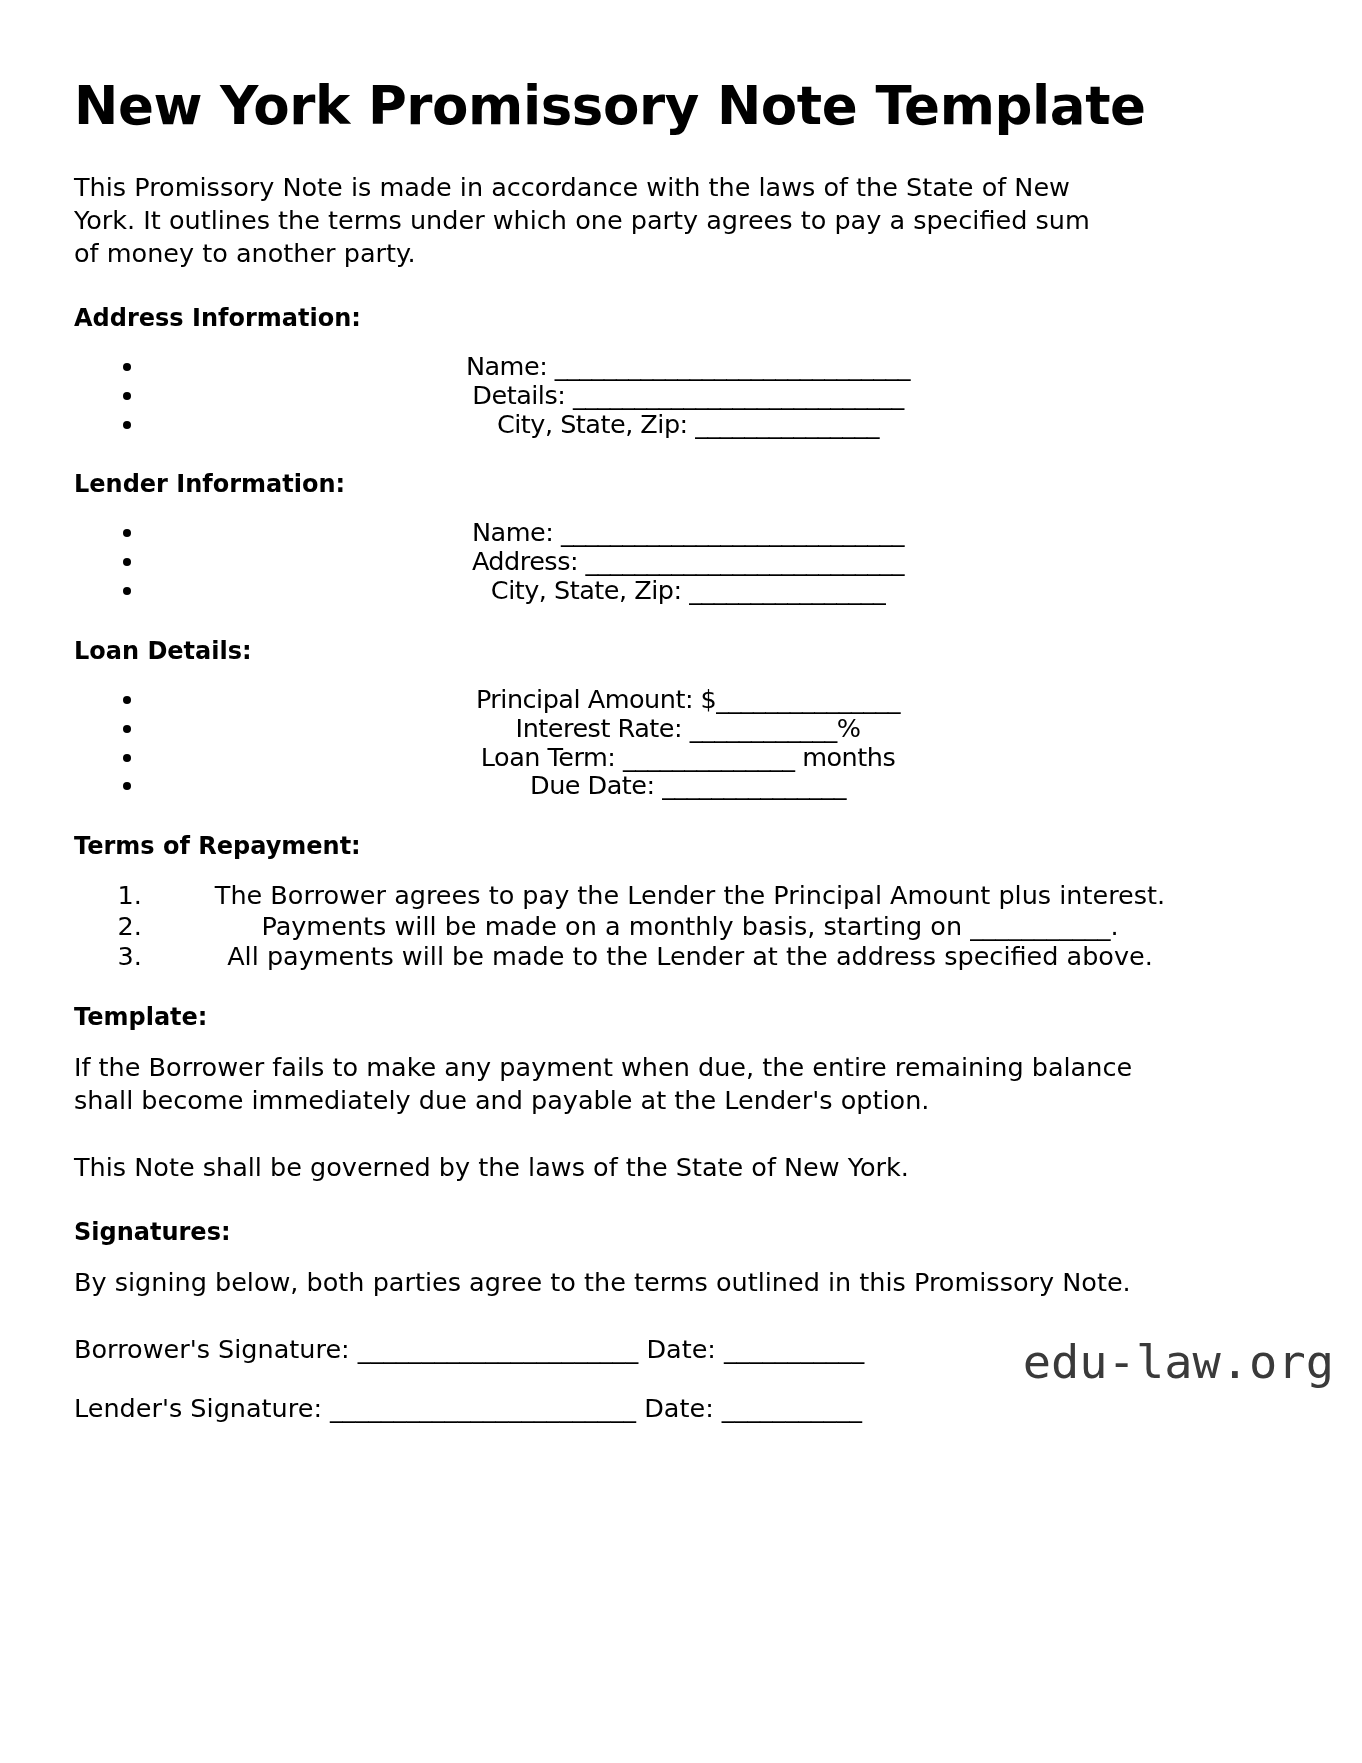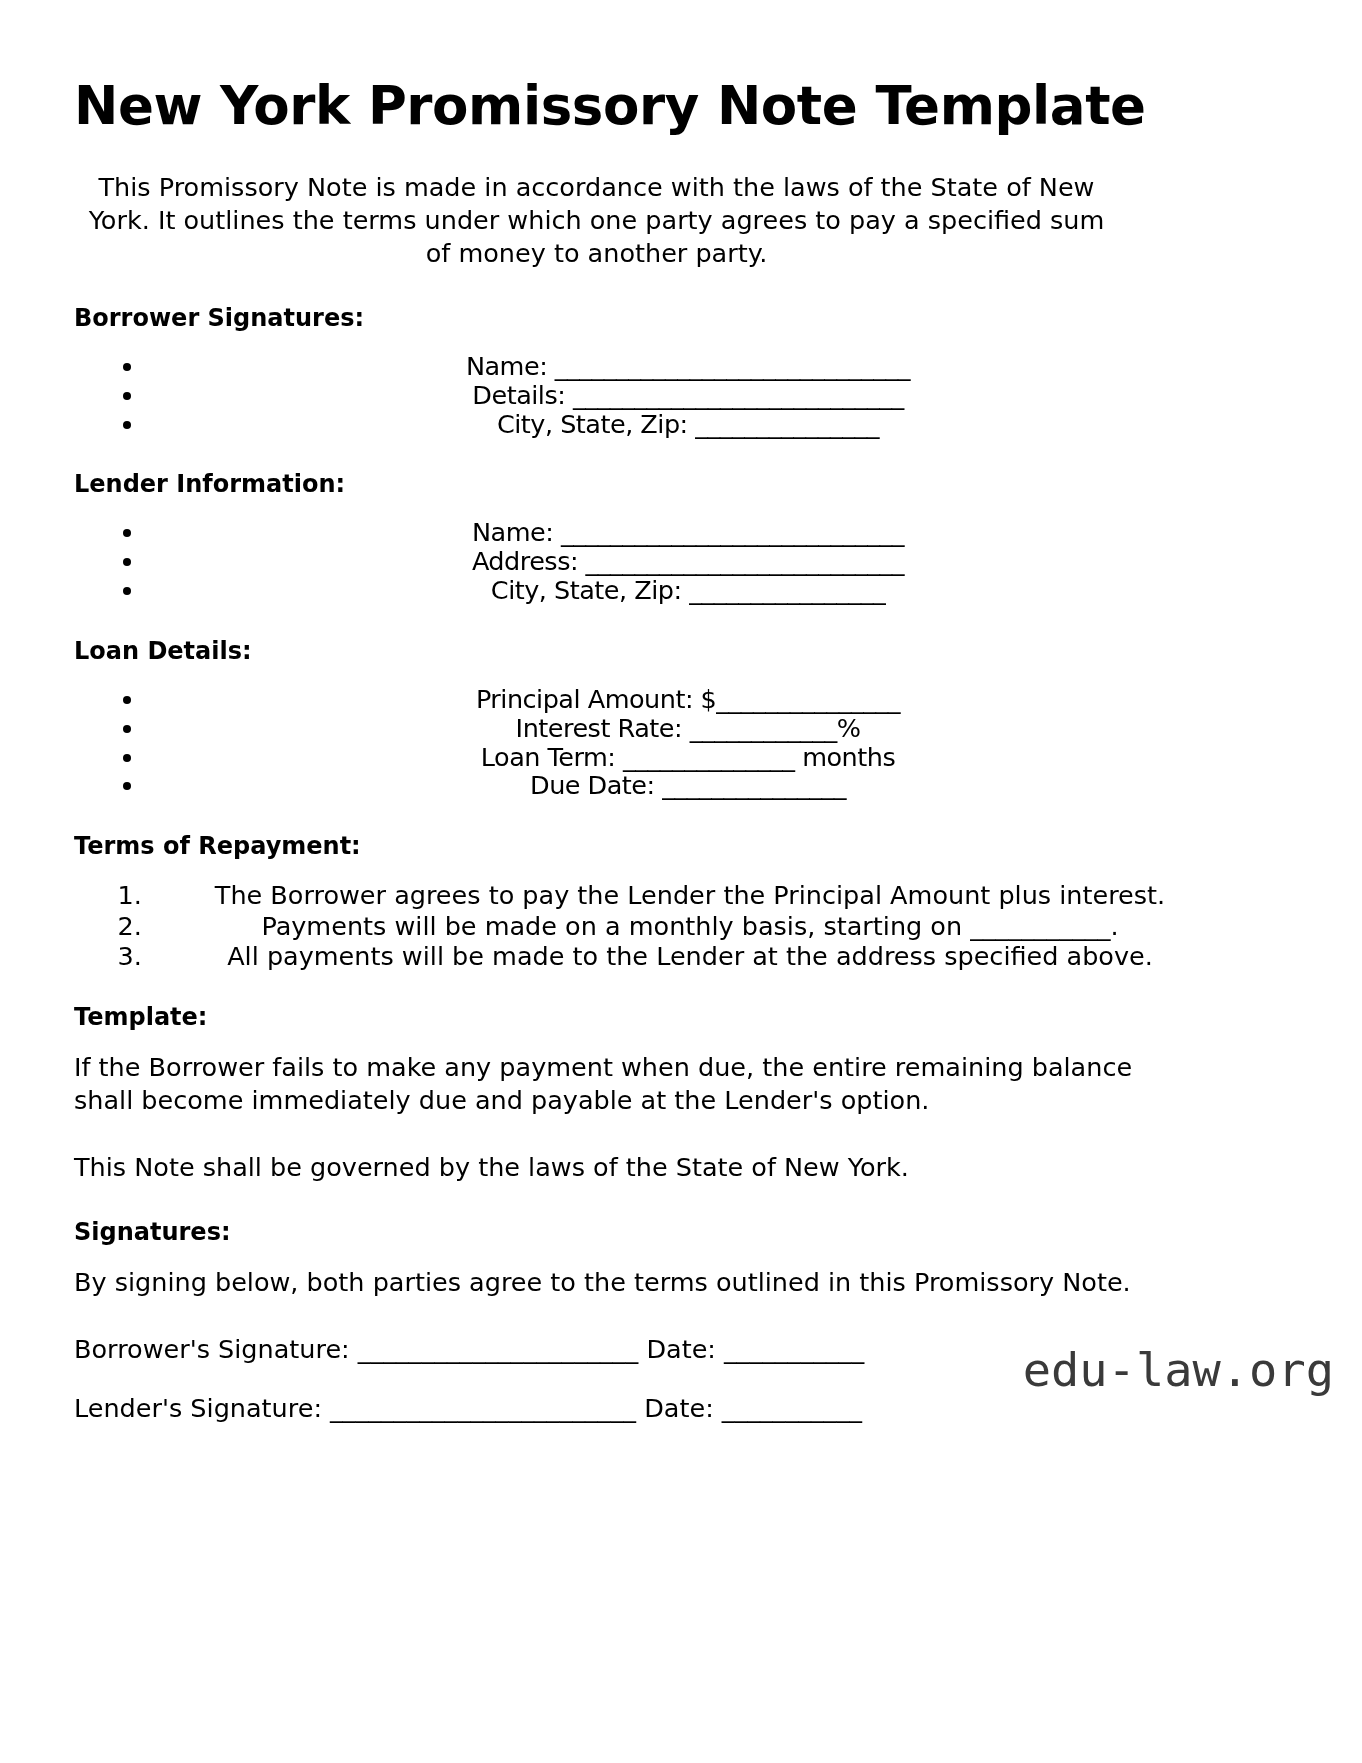--- a/index.html
+++ b/index.html
@@ -29,21 +29,20 @@
     line-height: 1.12;
     letter-spacing: -0.4px;
     margin: 0 0 36px 0;
     padding-top: 14px;
   }
   .intro {
     font-size: 25.5px;
     line-height: 1.29;
     margin: 0 0 34px 0;
     max-width: 1045px;
-    text-align: center;
   }
   .section-head {
     font-size: 24px;
     font-weight: bold;
     margin: 0 0 20px 0;
   }
   ul.fields, ol.terms {
     margin: 0 0 32px 0;
     padding-left: 72px;
     list-style-position: outside;
@@ -70,38 +69,38 @@
   }
   p.sig-line {
     font-size: 25.5px;
     line-height: 1.3;
     margin: 0 0 26px 0;
   }
   .sig-block { margin-top: 8px; }
   .watermark {
     position: absolute;
     right: 28px;
-    bottom: 26px;
+    bottom: 34px;
     font-family: "DejaVu Sans Mono", monospace;
     font-size: 47px;
     color: #3a3a3a;
     letter-spacing: 0px;
     white-space: nowrap;
   }
 </style>
 </head>
 <body>
 
 <div class="page">
 
   <h1 class="doc-title">New York Promissory Note Template</h1>
 
   <p class="intro">This Promissory Note is made in accordance with the laws of the State of New York. It outlines the terms under which one party agrees to pay a specified sum of money to another party.</p>
 
-  <h2 class="section-head">Borrower Signatures:</h2>
+  <h2 class="section-head">Address Information:</h2>
   <ul class="fields">
     <li><span class="blank">Name: _____________________________</span></li>
     <li><span class="blank">Details: ___________________________</span></li>
     <li><span class="blank">City, State, Zip: _______________</span></li>
   </ul>
 
   <h2 class="section-head">Lender Information:</h2>
   <ul class="fields">
     <li><span class="blank">Name: ____________________________</span></li>
     <li><span class="blank">Address: __________________________</span></li>

